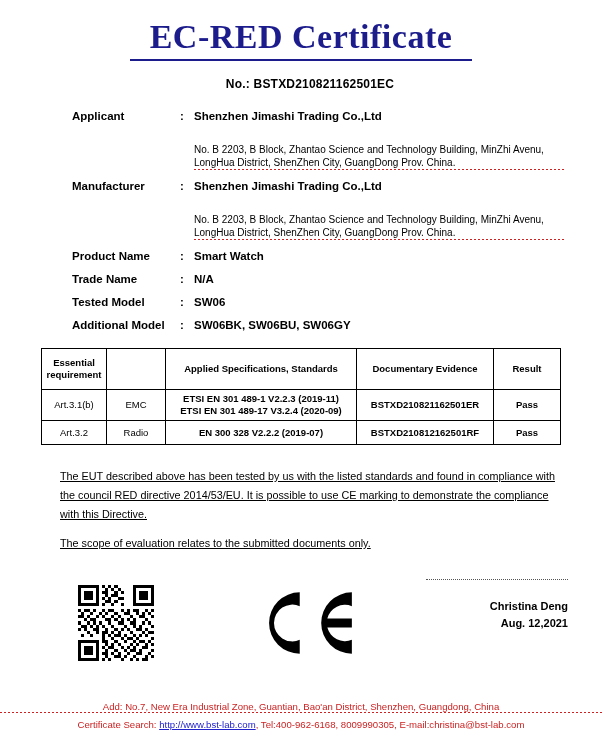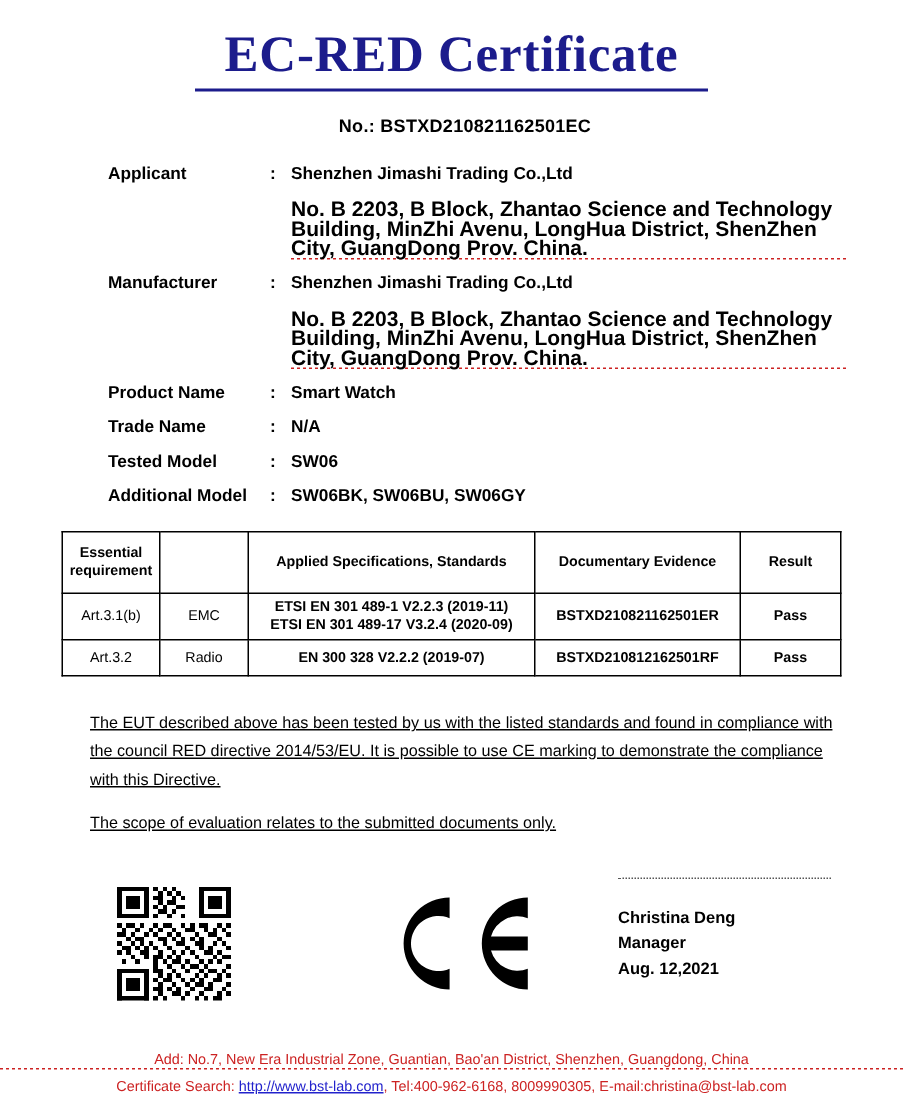--- a/index.html
+++ b/index.html
@@ -73,25 +73,25 @@
     font-weight: bold;
     line-height: 14px;
   }
   .info-value {
     flex: 1 1 auto;
     font-size: 11.5px;
     font-weight: bold;
     line-height: 14px;
   }
   .info-value .sub {
-    font-weight: bold;
-    font-size: 14px;
+    font-weight: normal;
+    font-size: 10px;
     line-height: 13px;
     display: block;
-    margin-top: 10px;
+    margin-top: 20px;
   }
   .spell {
     background-image: linear-gradient(to right, #cc2222 0%, #cc2222 50%, transparent 50%);
     background-size: 4px 1px;
     background-repeat: repeat-x;
     background-position: 0 100%;
     padding-bottom: 1px;
   }
 
   
@@ -161,24 +161,24 @@
   }
   .ce {
     position: absolute;
     left: 266px;
     top: 8px;
     width: 92px;
     height: 72px;
   }
   .sign {
     position: absolute;
-    right: 48px;
+    right: 34px;
     top: 0px;
     width: 142px;
-    text-align: left;
+    text-align: right;
   }
   .sign-line {
     border-top: 1px dotted #555;
     width: 142px;
     height: 0;
     margin-bottom: 18px;
   }
   .sign-name {
     font-size: 11px;
     font-weight: bold;
@@ -482,21 +482,20 @@
     </svg>
 
     <svg class="ce" viewBox="0 0 120 92">
       <path d="M44 6 A40 40 0 1 0 44 86 L44 68 A24 24 0 1 1 44 24 Z" fill="#000000"></path>
       <path d="M112 6 A40 40 0 1 0 112 86 L112 68 A24 24 0 0 1 80 52 L112 52 L112 40 L80 40 A24 24 0 0 1 112 24 Z" fill="#000000"></path>
     </svg>
 
     <div class="sign">
       <div class="sign-line"></div>
       <div class="sign-name">Christina Deng</div>
-      <div class="sign-name">Manager</div>
       <div class="sign-name">Aug. 12,2021</div>
     </div>
   </div>
 
   <div class="footer">
     <div class="footer-addr spell">Add: No.7, New Era Industrial Zone, Guantian, Bao'an District, Shenzhen, Guangdong, China</div>
     <div class="footer-search">
       <span>Certificate Search:</span>
       <a href="#">http://www.bst-lab.com</a><span>,  Tel:400-962-6168, 8009990305, E-mail:christina@bst-lab.com</span>
     </div>

